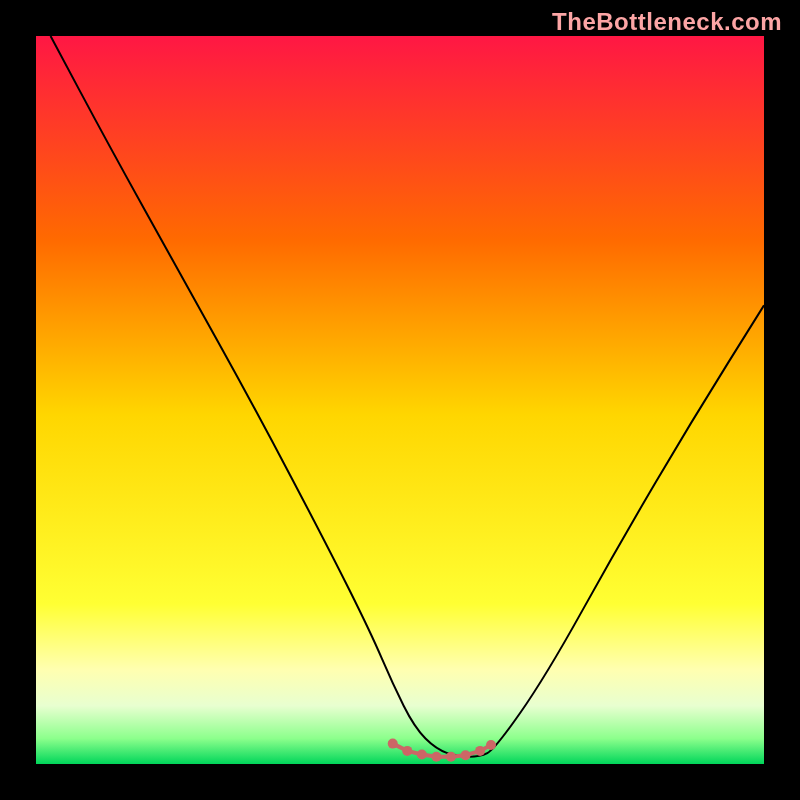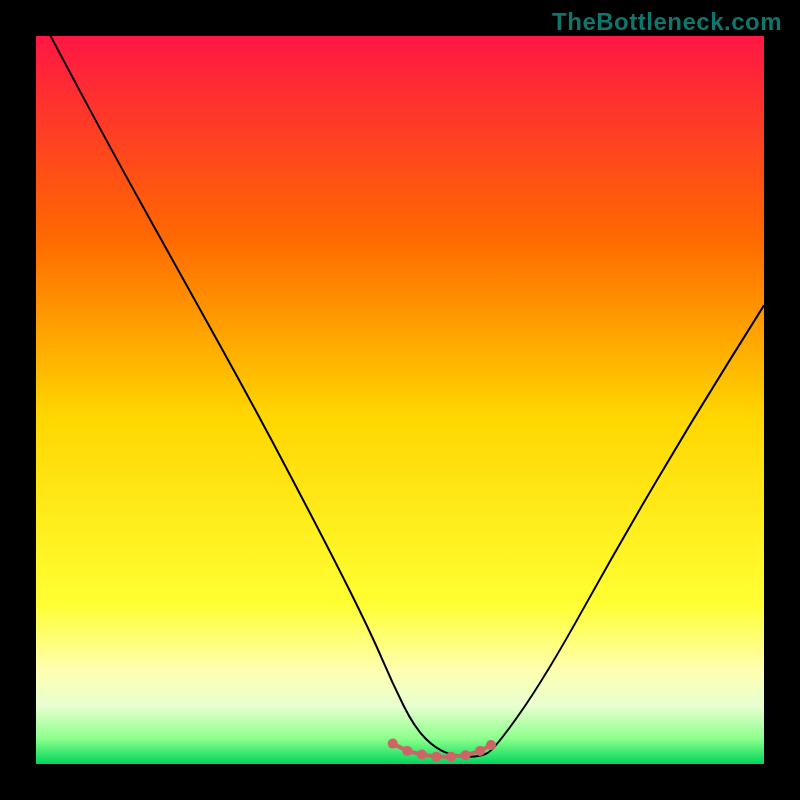--- a/index.html
+++ b/index.html
@@ -22,21 +22,21 @@
     left: 36px;
     top: 36px;
     width: 728px;
     height: 728px;
     overflow: hidden;
   }
   .watermark {
     position: absolute;
     top: 8px;
     right: 18px;
-    color: #0f766e;
+    color: #fca5a5;
     font-size: 24px;
     font-weight: 600;
     letter-spacing: 0.5px;
     user-select: none;
   }
   svg {
     display: block;
   }
 </style>
 </head>

